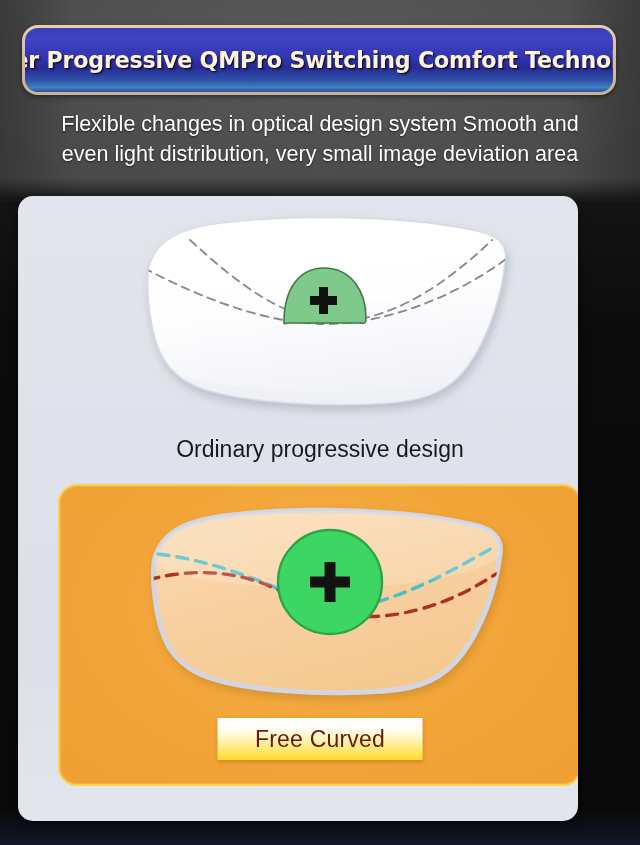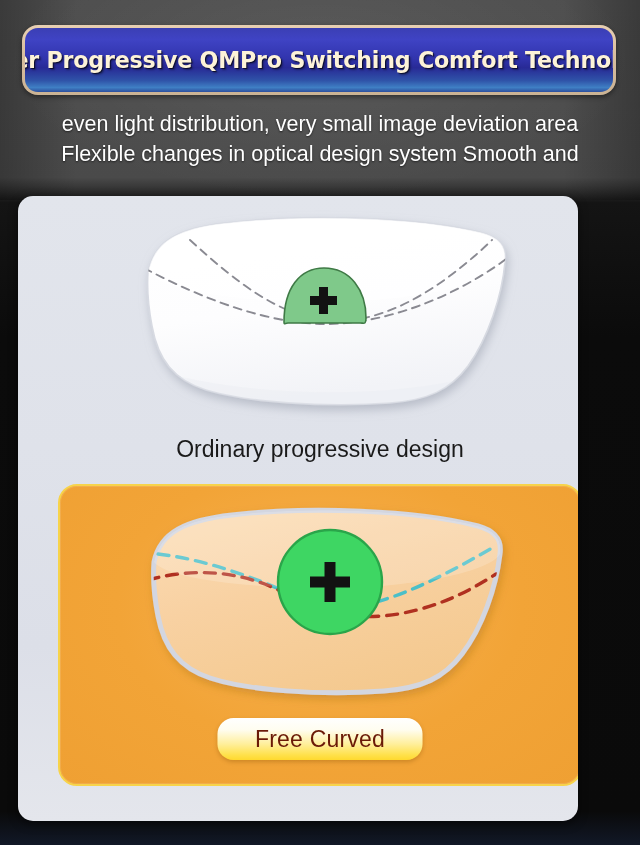--- a/index.html
+++ b/index.html
@@ -166,21 +166,21 @@
   }
 
   
   .badge {
     position: absolute;
     left: 50%;
     transform: translateX(-50%);
     top: 232px;
     width: 205px;
     height: 42px;
-    border-radius: 16px;
+    border-radius: 0;
     background: linear-gradient(to bottom, #ffffff 0%, #fffdf0 28%, #ffef9b 62%, #ffe14b 88%, #ffd92e 100%);
     box-shadow: 0 2px 4px rgba(120,70,0,.30);
     display: flex;
     align-items: center;
     justify-content: center;
   }
   .badge-text {
     color: #6b1a07;
     font-family: "Liberation Sans", sans-serif;
     font-size: 23px;
@@ -194,22 +194,22 @@
 
 <div class="canvas">
 
   <div class="banner-wrap">
     <div class="banner">
       <span class="banner-text">Inner Progressive QMPro Switching Comfort Technology</span>
     </div>
   </div>
 
   <div class="subtitle">
+    <span class="ln">Flexible changes in optical design system Smooth and</span>
     <span class="ln">even light distribution, very small image deviation area</span>
-    <span class="ln">Flexible changes in optical design system Smooth and</span>
   </div>
 
   <div class="panel">
 
     <div class="lens1-box">
       <svg width="390" height="205" viewBox="0 0 390 205" xmlns="http://www.w3.org/2000/svg">
         <defs>
           <linearGradient id="lens1grad" x1="0" y1="0" x2="0.25" y2="1">
             <stop offset="0%" stop-color="#ffffff"></stop>
             <stop offset="55%" stop-color="#fdfdfe"></stop>

